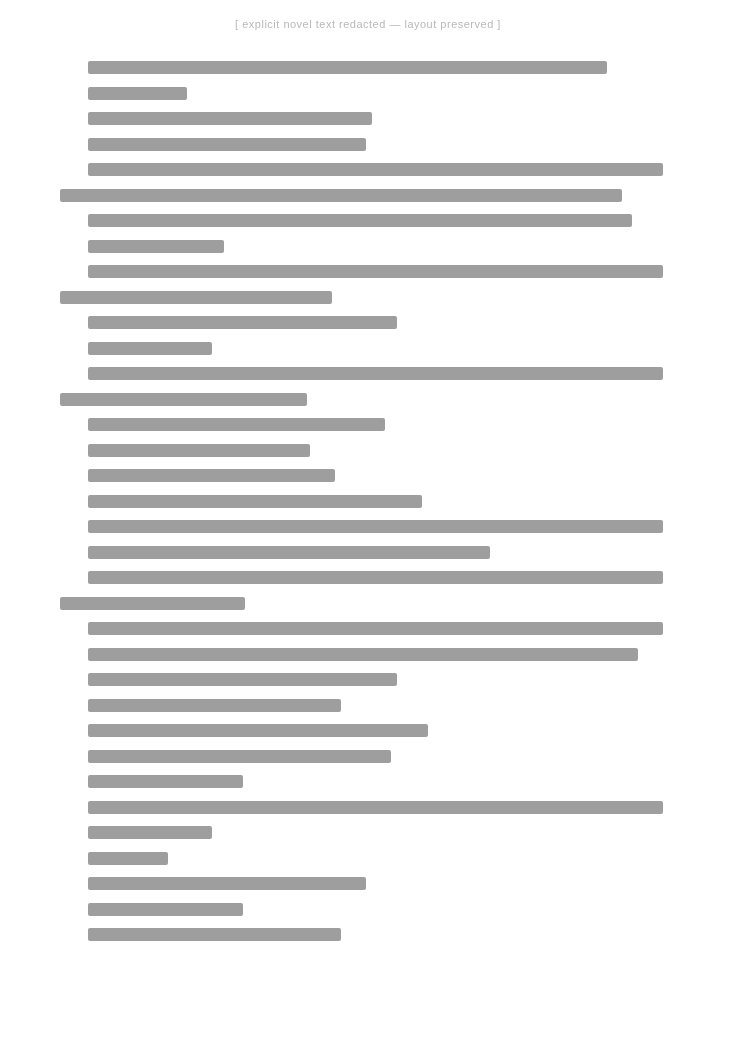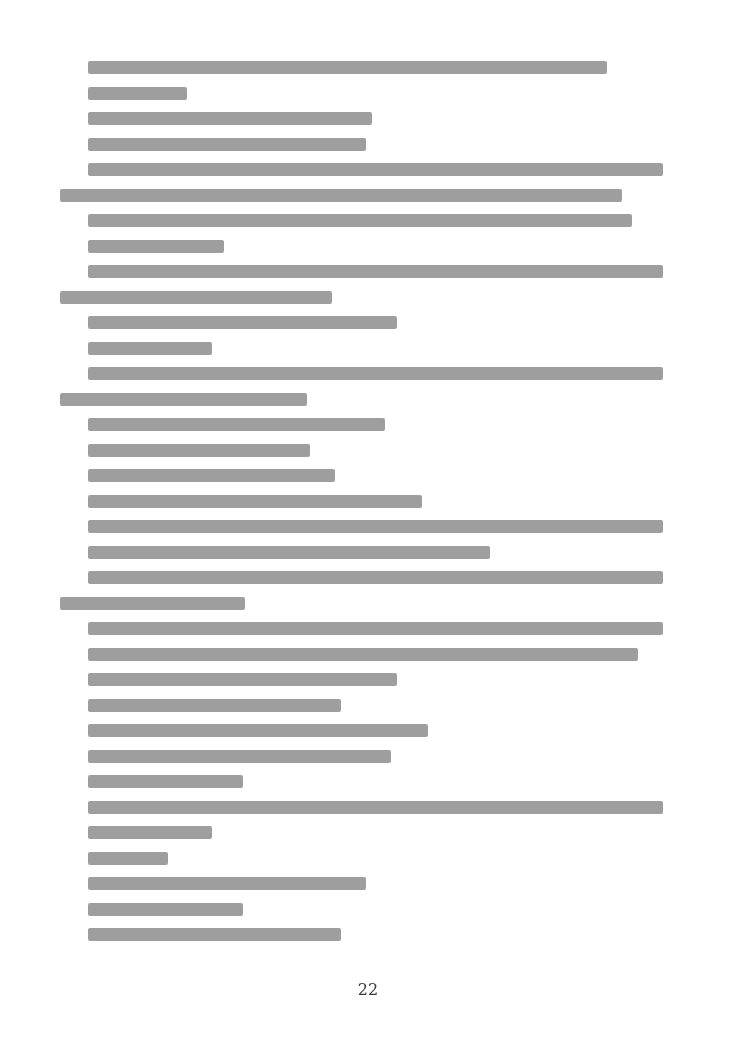--- a/index.html
+++ b/index.html
@@ -60,20 +60,21 @@
     font-size: 16px;
     color: #3a3a3a;
     font-family: "DejaVu Serif", "Liberation Serif", serif;
   }
 </style>
 </head>
 <body>
 
 <div class="page">
 
+  <div class="redaction-notice">[ explicit novel text redacted — layout preserved ]</div>
 
   <div class="text-block">
 
   <div class="text-line indented">
         <div class="bar" style="width: 84%;"></div>
       </div>
       <div class="text-line indented">
         <div class="bar" style="width: 16%;"></div>
       </div>
       <div class="text-line indented">
@@ -170,15 +171,14 @@
         <div class="bar" style="width: 45%;"></div>
       </div>
       <div class="text-line indented">
         <div class="bar" style="width: 25%;"></div>
       </div>
       <div class="text-line indented">
         <div class="bar" style="width: 41%;"></div>
       </div>
     </div>
 
-  <div class="page-number">22</div>
 
 </div>
 
 </body></html>

